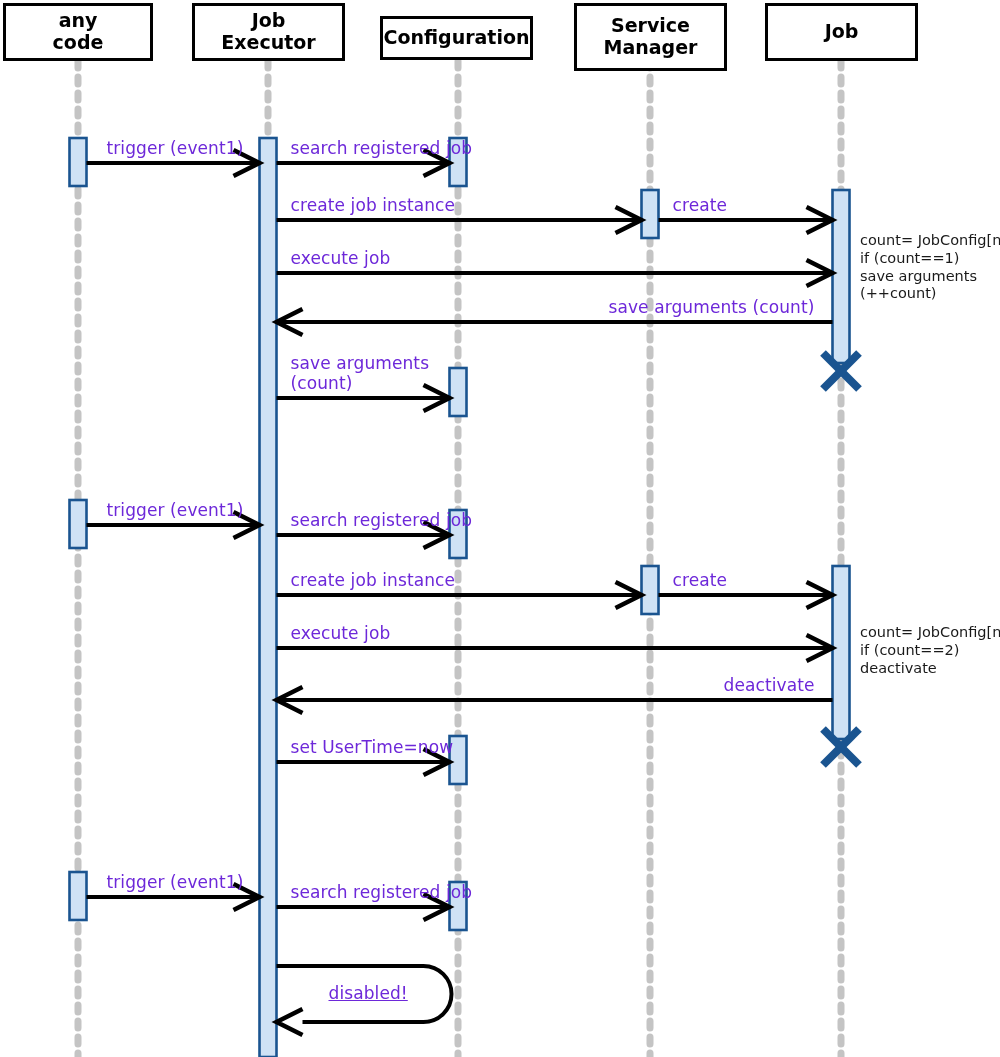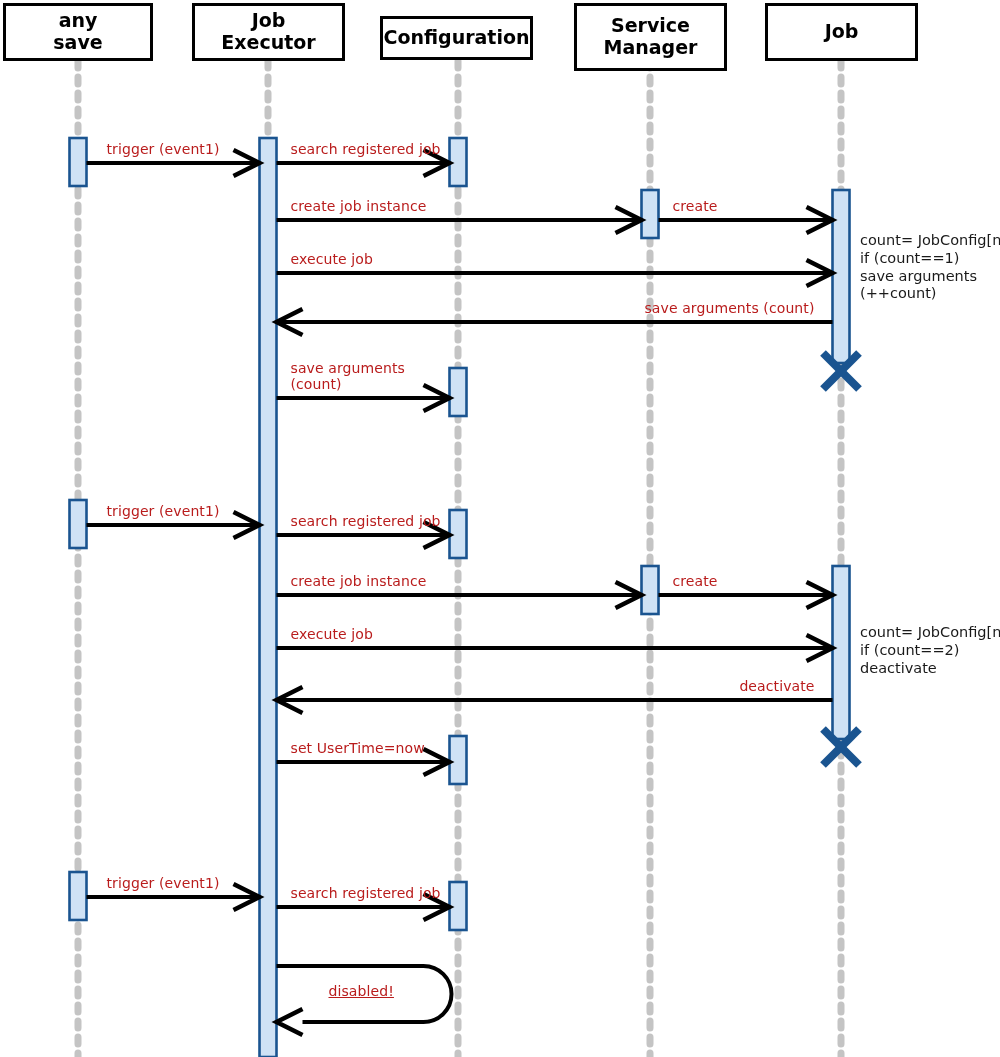--- a/index.html
+++ b/index.html
@@ -1,19 +1,19 @@
 <!DOCTYPE html>
 <html><head>
 <meta charset="utf-8">
 <style>
   html,body{margin:0;padding:0;background:#ffffff;}
   body{font-family:"DejaVu Sans","Liberation Sans",sans-serif;}
   #stage{position:relative;width:1000px;height:1057px;background:#ffffff;overflow:hidden;}
   #svg{position:absolute;left:0;top:0;width:1000px;height:1057px;}
-  .lbl{position:absolute;font-size:14px;color:#b91c1c;white-space:pre;line-height:1.18;letter-spacing:.1px;}
+  .lbl{position:absolute;font-size:17px;color:#6d28d9;white-space:pre;line-height:1.18;letter-spacing:.1px;}
   .lbl.right{text-align:right;}
   .hdr{position:absolute;box-sizing:border-box;border:3px solid #000;background:#fff;
        display:flex;align-items:center;justify-content:center;text-align:center;
        font-weight:bold;font-size:19px;color:#000;line-height:1.14;white-space:pre;}
   .note{position:absolute;font-size:14.5px;color:#1a1a1a;white-space:pre;line-height:1.23;}
 </style>
 </head>
 <body>
 
 <div id="stage">
@@ -84,21 +84,21 @@
           <line x1="859" y1="353" x2="823" y2="389" stroke="#1a5490" stroke-width="8" stroke-linecap="butt"></line>
         </g>
         <g>
           <line x1="823" y1="729" x2="859" y2="765" stroke="#1a5490" stroke-width="8" stroke-linecap="butt"></line>
           <line x1="859" y1="729" x2="823" y2="765" stroke="#1a5490" stroke-width="8" stroke-linecap="butt"></line>
         </g>
       </g>
   </svg>
   <div id="headers">
       <div class="hdr" style="left: 3px; top: 3px; width: 150px; height: 58px;">any
-save</div>
+code</div>
       <div class="hdr" style="left: 192px; top: 3px; width: 153px; height: 58px;">Job
 Executor</div>
       <div class="hdr" style="left: 380px; top: 16px; width: 153px; height: 44px;">Configuration</div>
       <div class="hdr" style="left: 574px; top: 3px; width: 153px; height: 68px;">Service
 Manager</div>
       <div class="hdr" style="left: 765px; top: 3px; width: 153px; height: 58px;">Job</div>
     </div>
   <div id="labels">
       <div class="lbl" style="bottom: 899px; left: 106.5px;">trigger (event1)</div>
       <div class="lbl" style="bottom: 899px; left: 290.5px;">search registered job</div>

